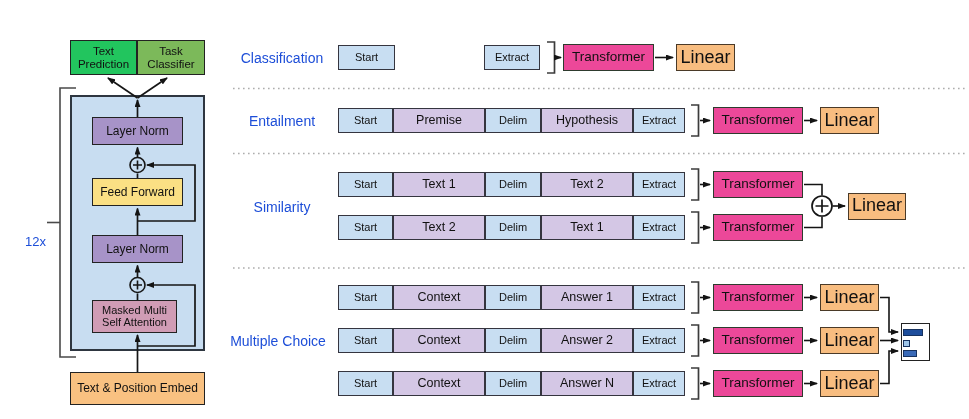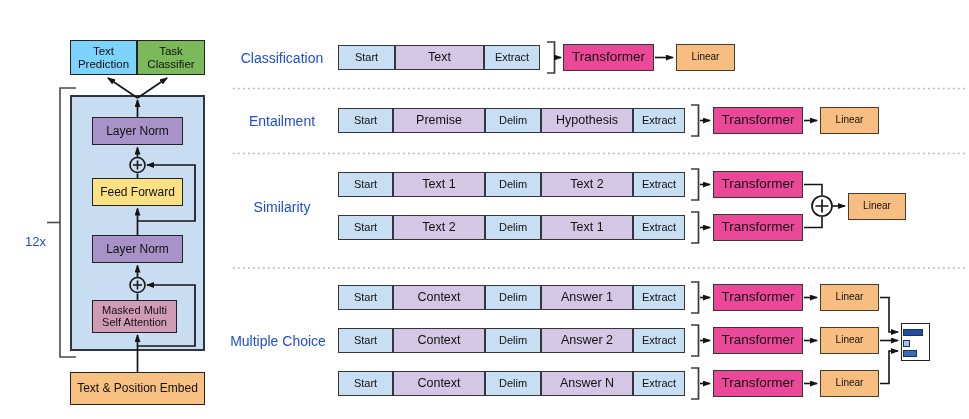--- a/index.html
+++ b/index.html
@@ -3,21 +3,21 @@
 <meta charset="utf-8">
 <style>
   html,body{margin:0;padding:0;background:#ffffff;}
   #stage{position:relative;width:969px;height:419px;background:#ffffff;overflow:hidden;
          font-family:"Liberation Sans",sans-serif;color:#111;}
   .box{position:absolute;box-sizing:border-box;display:flex;align-items:center;justify-content:center;
        text-align:center;border:1.5px solid #35353f;line-height:1.08;}
   .tok-sp{background:#c8def2;font-size:11px;}
   .tok-ct{background:#d4c7e5;font-size:12.5px;}
   .tbox{background:#ec4899;font-size:13.5px;border-color:#2e3b2e;}
-  .lbox{background:#f8bd80;font-size:10px;border-color:#4a3a28;}
+  .lbox{background:#f8bd80;font-size:18px;border-color:#4a3a28;}
   .lab{position:absolute;display:flex;align-items:center;justify-content:center;
        font-size:14px;color:#1d4ed8;}
   .lblock{border:1.7px solid #222;}
   .bluebox{position:absolute;box-sizing:border-box;background:#c8ddf1;border:2.4px solid #2e3640;}
   svg.wires{position:absolute;left:0;top:0;pointer-events:none;}
   .barbox{position:absolute;box-sizing:border-box;background:#ffffff;border:1.6px solid #222;}
   .bar{position:absolute;border:1px solid #17325f;box-sizing:border-box;}
 </style>
 </head>
 <body>
@@ -99,21 +99,21 @@
       <path d="M880,340.5 H898" marker-end="url(#ah)"></path>
       <path d="M880,383.5 H889 V351 H898" marker-end="url(#ah)"></path>
     </g>
 
     <g stroke="#161616" stroke-width="1.7">
       <circle cx="822" cy="206" r="10" fill="#ffffff"></circle>
       <path d="M822,199.5 V212.5 M815.5,206 H828.5" fill="none"></path>
     </g>
   </svg>
 
-  <div class="box lblock" style="left:70px;top:40px;width:67px;height:35px;background:#7dd3fc;font-size:11.5px;">
+  <div class="box lblock" style="left:70px;top:40px;width:67px;height:35px;background:#22c55e;font-size:11.5px;">
     <span>Text Prediction</span>
   </div>
   <div class="box lblock" style="left:137px;top:40px;width:68px;height:35px;background:#7cb95a;font-size:11.5px;">
     <span>Task Classifier</span>
   </div>
 
   <div class="lab" style="left:8px;top:214px;width:38px;height:17px;font-size:13px;justify-content:flex-end;margin-top:19px;">12x</div>
 
   <div class="box lblock" style="left:92px;top:117px;width:91px;height:28px;background:#a793c8;font-size:12px;">
     <span>Layer Norm</span>
@@ -126,21 +126,20 @@
   </div>
   <div class="box lblock" style="left:92px;top:300px;width:85px;height:33px;background:#d09cb5;font-size:11px;padding:1px;">
     <span>Masked Multi Self Attention</span>
   </div>
   <div class="box lblock" style="left:70px;top:372px;width:135px;height:33px;background:#f9c181;font-size:12px;">
     <span>Text &amp; Position Embed</span>
   </div>
 
   <div class="lab" style="left:232px;top:45px;width:100px;height:25px;">Classification</div>
   <div class="box tok-sp" style="left:338px;top:45px;width:57px;height:25px;">Start</div>
-  <div class="box tok-ct" style="left:395px;top:45px;width:89px;height:25px;">Text</div>
   <div class="box tok-sp" style="left:484px;top:45px;width:56px;height:25px;">Extract</div>
   <div class="box tbox" style="left:563px;top:44px;width:91px;height:27px;">Transformer</div>
   <div class="box lbox" style="left:676px;top:44px;width:59px;height:27px;">Linear</div>
 
   <div class="lab" style="left:232px;top:108px;width:100px;height:25px;">Entailment</div>
   <div class="box tok-sp" style="left:338px;top:108px;width:55px;height:25px;">Start</div>
   <div class="box tok-ct" style="left:393px;top:108px;width:92px;height:25px;">Premise</div>
   <div class="box tok-sp" style="left:485px;top:108px;width:56px;height:25px;">Delim</div>
   <div class="box tok-ct" style="left:541px;top:108px;width:92px;height:25px;">Hypothesis</div>
   <div class="box tok-sp" style="left:633px;top:108px;width:52px;height:25px;">Extract</div>

